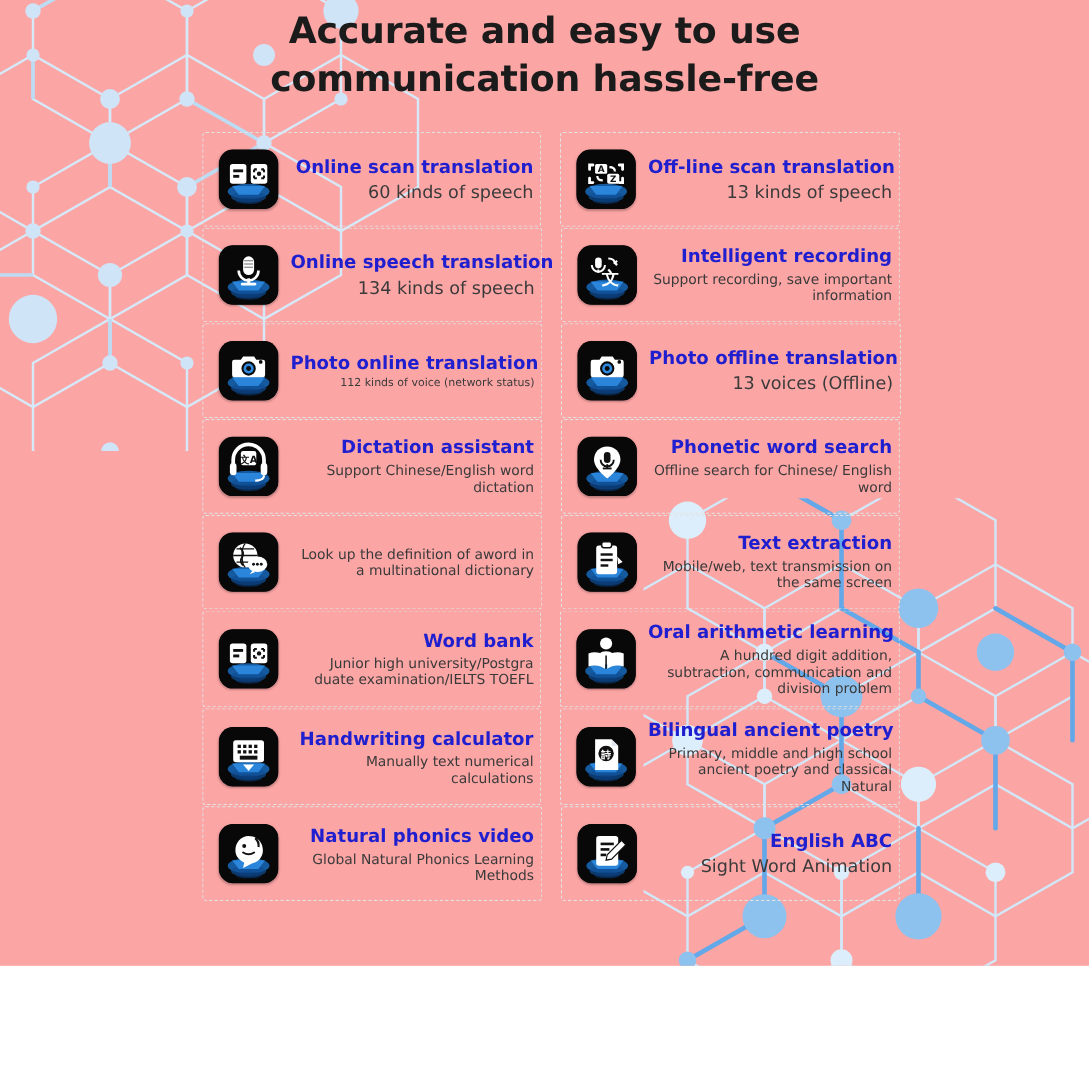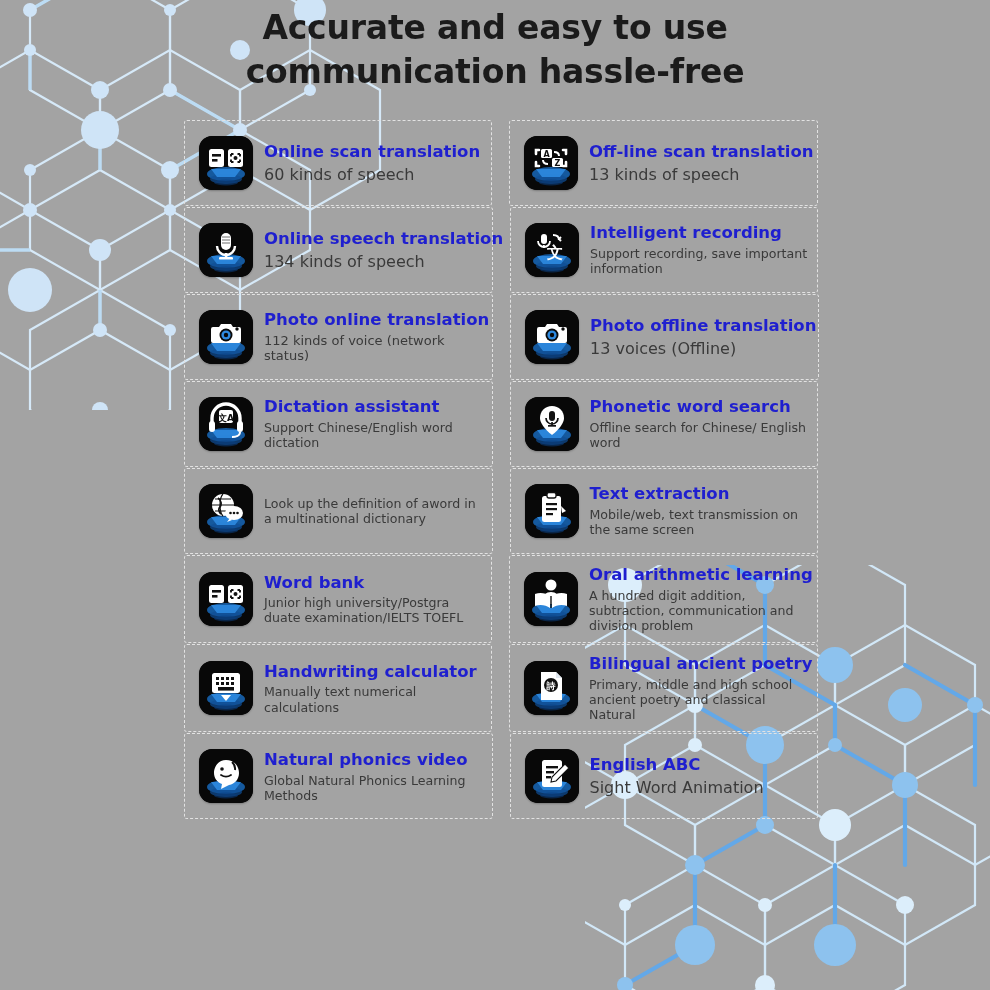--- a/index.html
+++ b/index.html
@@ -4,22 +4,22 @@
 <style>
   * { box-sizing: border-box; margin: 0; padding: 0; }
   html, body {
     width: 990px; height: 990px;
     background: #ffffff;
     font-family: "DejaVu Sans", "Liberation Sans", sans-serif;
     overflow: hidden;
   }
   #page {
     position: relative;
-    width: 990px; height: 990px;
-    background: #a3a3a3;
+    width: 990px; height: 878px;
+    background: #fca5a5;
     overflow: hidden;
   }
   #bg-hex-left, #bg-hex-right {
     position: absolute;
     pointer-events: none;
   }
   #bg-hex-left  { left: -30px;  top: -20px;  width: 420px; height: 430px; }
   #bg-hex-right { right: -25px; bottom: -15px; width: 430px; height: 440px; }
 
   #title {
@@ -62,36 +62,36 @@
   .card-icon {
     flex: 0 0 auto;
     width: 54px; height: 54px;
     border-radius: 13px;
     background: #080808;
     position: relative;
     overflow: hidden;
     box-shadow: 0 1px 2px rgba(0,0,0,0.25);
   }
   .card-icon svg { display: block; width: 54px; height: 54px; }
-  .card-text { flex: 1 1 auto; min-width: 0; }
+  .card-text { flex: 1 1 auto; min-width: 0; text-align: right; }
   .card-title {
     font-size: 16.5px;
     font-weight: 700;
     color: #1f1fcf;
     line-height: 1.2;
     margin-bottom: 3px;
     white-space: nowrap;
   }
   .card-desc {
     font-size: 14.5px;
     color: #3a3a3a;
     line-height: 1.22;
   }
   .card-desc.sm  { font-size: 12.6px; line-height: 1.2; }
-  .card-desc.xs  { font-size: 13px; line-height: 1.18; }
+  .card-desc.xs  { font-size: 10px; line-height: 1.18; }
   .card-desc.lg  { font-size: 16px; }
 </style>
 </head>
 <body>
 
 <div id="page">
 
   <svg id="bg-hex-left" viewBox="0 0 420 430">
     <g fill="none" stroke="#d6e9f8" stroke-width="2.2">
       <polygon points="60,30 130,-10 200,30 200,110 130,150 60,110"></polygon>

